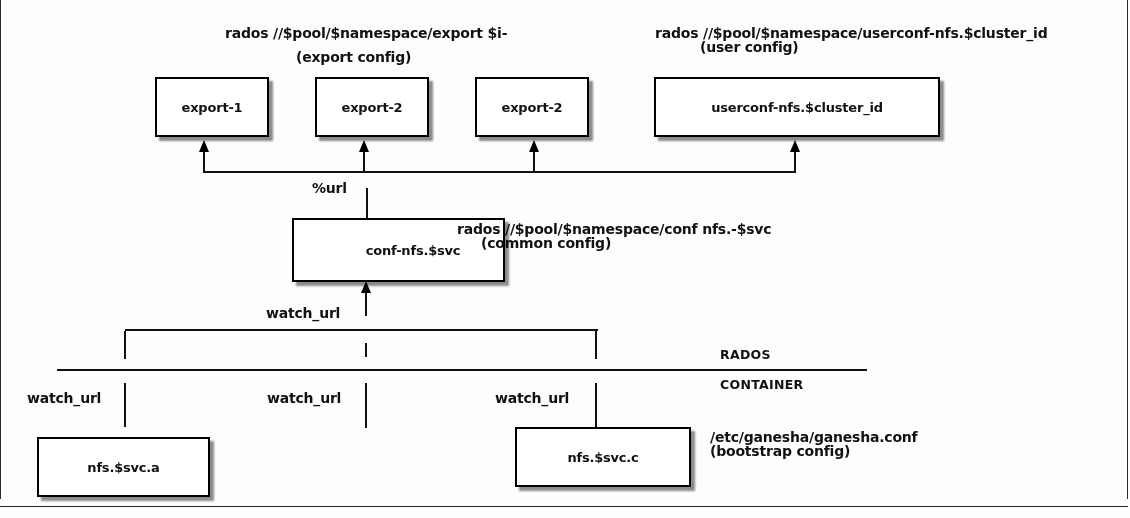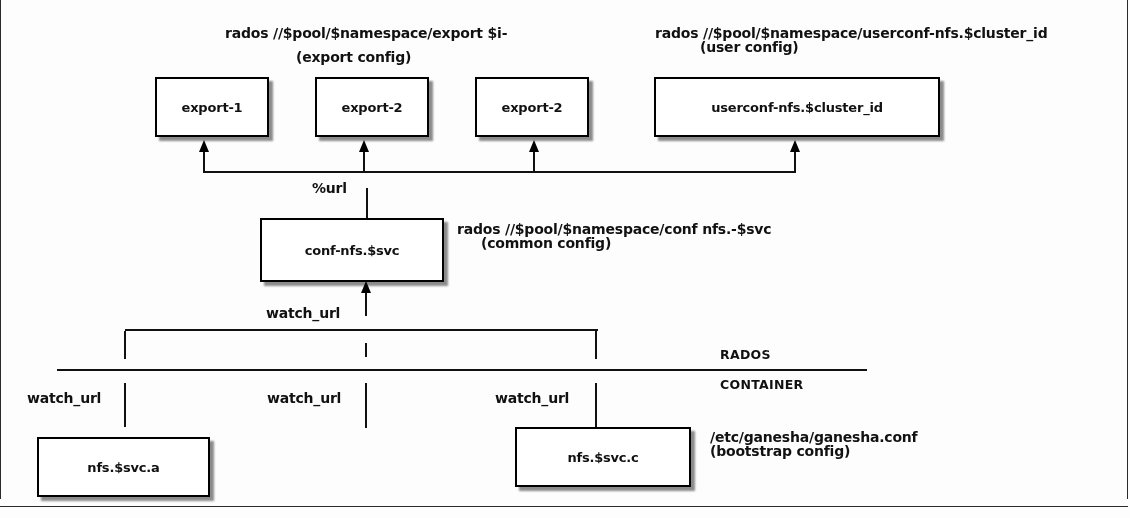--- a/index.html
+++ b/index.html
@@ -45,21 +45,21 @@
   <div class="arrow-up" style="left:529px;top:140px;"></div>
   <div class="vline" style="left:533px;top:152px;height:21px;"></div>
   <div class="arrow-up" style="left:790px;top:140px;"></div>
   <div class="vline" style="left:794px;top:152px;height:21px;"></div>
 
   <div class="hline" style="left:204px;top:171px;width:592px;"></div>
 
   <div class="lbl" style="left:312px;top:181px;">%url</div>
   <div class="vline" style="left:366px;top:188px;height:30px;"></div>
 
-  <div class="box" style="left:260px;top:218px;width:180px;height:60px;">conf-nfs.$svc</div>
+  <div class="box" style="left:292px;top:218px;width:180px;height:60px;padding-left:29px;">conf-nfs.$svc</div>
   <div class="lbl" style="left:457px;top:222px;">rados //$pool/$namespace/conf nfs.-$svc</div>
   <div class="lbl" style="left:481px;top:236px;">(common config)</div>
 
   <div class="arrow-up" style="left:361px;top:281px;"></div>
   <div class="vline" style="left:365px;top:293px;height:23px;"></div>
   <div class="lbl" style="left:266px;top:306px;">watch_url</div>
 
   <div class="hline" style="left:125px;top:329px;width:473px;"></div>
   <div class="vline" style="left:124px;top:331px;height:28px;"></div>
   <div class="vline" style="left:365px;top:343px;height:14px;"></div>

